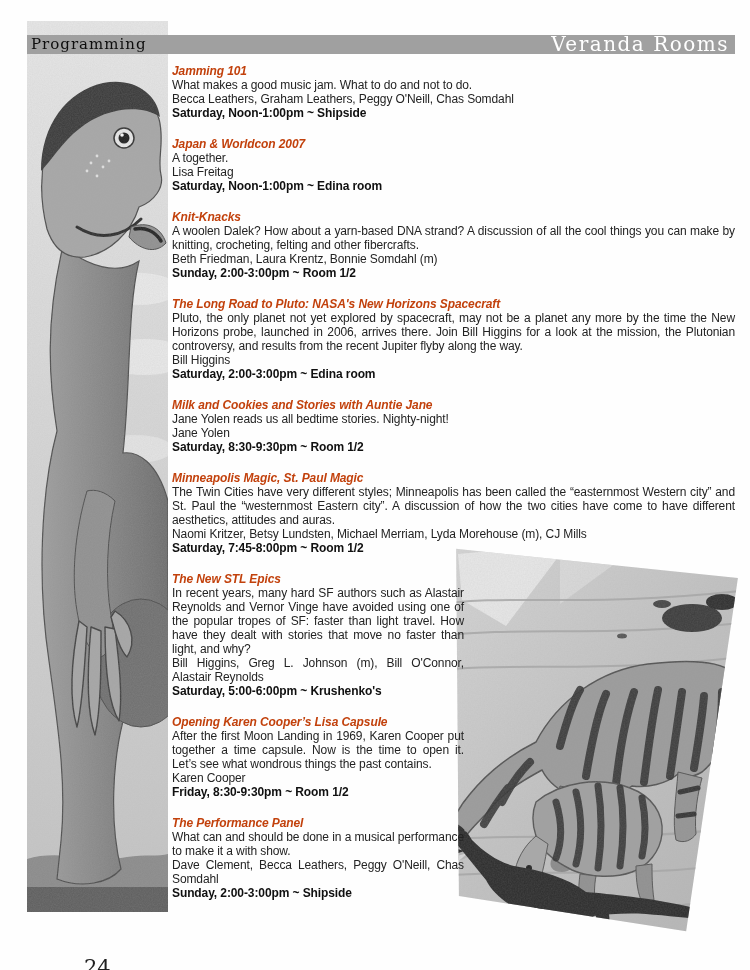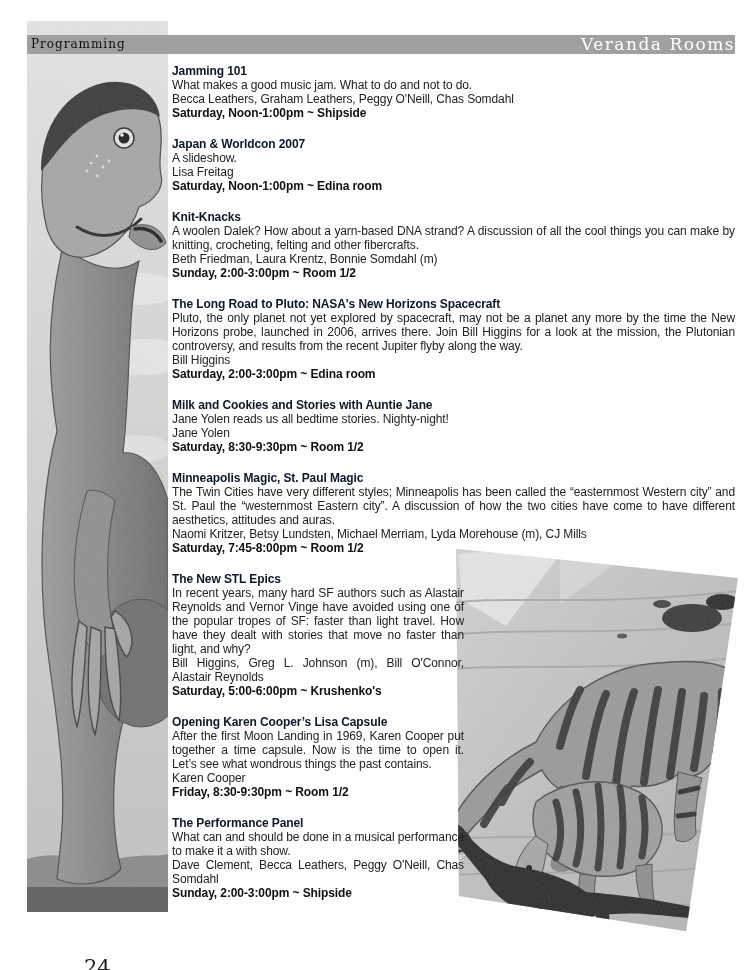--- a/index.html
+++ b/index.html
@@ -4,40 +4,40 @@
 <style>
   html,body{margin:0;padding:0;}
   body{width:750px;height:970px;position:relative;background:#ffffff;overflow:hidden;
        font-family:"Liberation Sans",sans-serif;}
   .page{position:absolute;inset:0;background:#fefefe;}
 
   
   .header-bar{position:absolute;left:27px;top:35px;width:708px;height:19px;
               background:#a0a0a0;display:flex;justify-content:space-between;align-items:center;
               z-index:5;}
-  .header-left{font-family:"DejaVu Serif",serif;font-size:12px;letter-spacing:1px;
+  .header-left{font-family:"DejaVu Serif",serif;font-size:15px;letter-spacing:1px;
                color:#0d0d0d;padding-left:4px;line-height:19px;font-weight:500;}
-  .header-right{font-family:"DejaVu Serif",serif;font-size:17px;letter-spacing:1.5px;
-                color:#ffffff;line-height:19px;}
+  .header-right{font-family:"DejaVu Serif",serif;font-size:20px;letter-spacing:1.5px;
+                color:#ffffff;padding-right:6px;line-height:19px;}
 
   
   .left-art{position:absolute;left:27px;top:21px;width:141px;height:891px;z-index:1;}
   .left-art svg{display:block;width:100%;height:100%;}
 
   
   .right-photo{position:absolute;left:440px;top:540px;width:310px;height:400px;z-index:2;
                clip-path:polygon(5.2% 2.2%, 96.1% 9.5%, 79.4% 97.8%, 6.1% 89%);}
   .right-photo svg{display:block;width:100%;height:100%;}
 
   
   .content{position:absolute;left:172px;top:64px;width:563px;z-index:3;
            font-size:12px;line-height:14px;color:#232323;letter-spacing:-0.1px;}
   .program-item{margin-bottom:17px;}
   .program-item.narrow{width:292px;}
-  .program-title{font-weight:700;color:#0f172a;}
+  .program-title{font-weight:700;color:#c2410c;font-style:italic;}
   .program-description{text-align:justify;}
   .program-participants{text-align:justify;}
   .program-schedule{font-weight:700;color:#101010;}
 
   
   .page-number{position:absolute;left:84px;top:926px;z-index:4;
                font-family:"DejaVu Serif",serif;font-size:21px;color:#1f1f1f;margin-top:29px;}
 </style>
 </head>
 <body>
@@ -208,21 +208,21 @@
 
   <div class="content">
       <div class="program-item">
         <div class="program-title">Jamming 101</div>
         <div class="program-description">What makes a good music jam. What to do and not to do.</div>
         <div class="program-participants">Becca Leathers, Graham Leathers, Peggy O'Neill, Chas Somdahl</div>
         <div class="program-schedule">Saturday, Noon-1:00pm ~ Shipside</div>
       </div>
       <div class="program-item">
         <div class="program-title">Japan &amp; Worldcon 2007</div>
-        <div class="program-description">A slideshow.</div>
+        <div class="program-description">A together.</div>
         <div class="program-participants">Lisa Freitag</div>
         <div class="program-schedule">Saturday, Noon-1:00pm ~ Edina room</div>
       </div>
       <div class="program-item">
         <div class="program-title">Knit-Knacks</div>
         <div class="program-description">A woolen Dalek? How about a yarn-based DNA strand? A discussion of all the cool things you can make by knitting, crocheting, felting and other fibercrafts.</div>
         <div class="program-participants">Beth Friedman, Laura Krentz, Bonnie Somdahl (m)</div>
         <div class="program-schedule">Sunday, 2:00-3:00pm ~ Room 1/2</div>
       </div>
       <div class="program-item">

